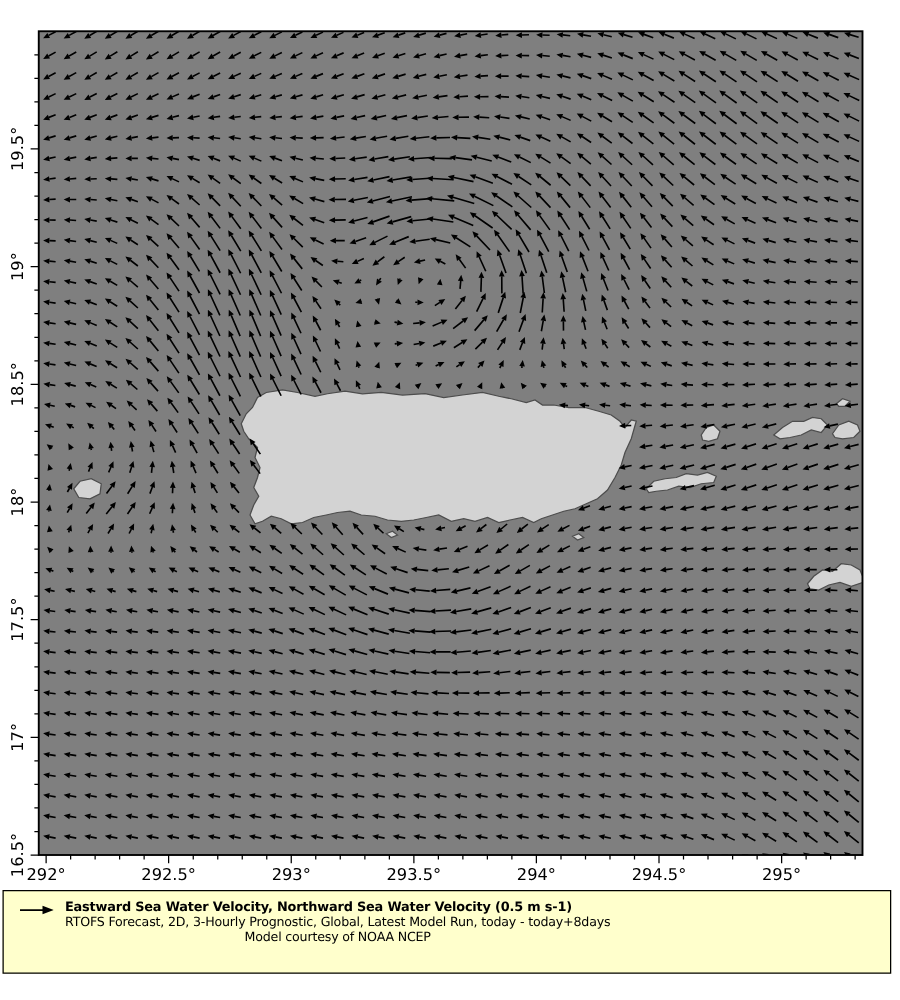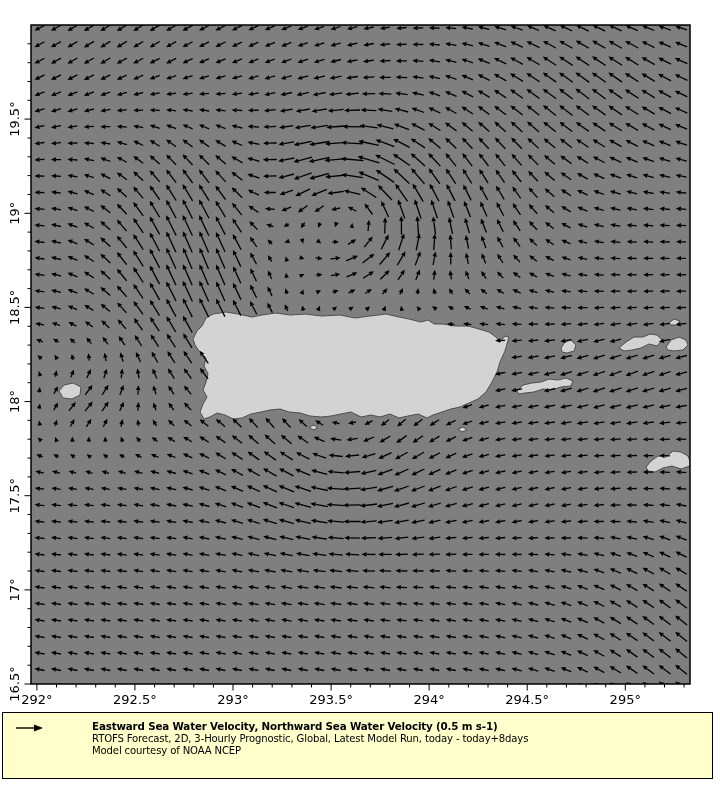--- a/index.html
+++ b/index.html
@@ -2,25 +2,25 @@
 <html><head>
 <meta charset="utf-8">
 <style>
   html,body{margin:0;padding:0;background:#ffffff;}
   .page{position:relative;width:720px;height:800px;background:#ffffff;
         font-family:"DejaVu Sans","Liberation Sans",sans-serif;overflow:hidden;}
   #map-svg{position:absolute;left:0;top:0;}
   #map-svg text{font-family:"DejaVu Sans","Liberation Sans",sans-serif;fill:#000;}
   .legend{position:absolute;left:2px;top:712px;width:711px;height:67px;
           box-sizing:border-box;border:1.6px solid #000;background:#ffffcc;
-          display:flex;align-items:flex-start;padding:7px 6px 0 12px;gap:40px;}
+          display:flex;align-items:flex-start;padding:7px 6px 0 12px;}
   .legend-arrow{flex:0 0 auto;margin-top:3px;}
   .legend-text{margin-left:9px;color:#000;}
   .legend-title{font-size:10.3px;font-weight:bold;line-height:12.8px;letter-spacing:-0.15px;}
-  .legend-line{font-size:10.1px;line-height:12.4px;letter-spacing:-0.15px;}
+  .legend-line{font-size:10.1px;line-height:12.4px;letter-spacing:-0.15px;text-align:center;}
 </style>
 </head>
 <body>
 
 <div class="page">
   <svg id="map-svg" width="720" height="712" viewBox="0 0 720 712">
       <defs>
         <clipPath id="plotclip">
           <rect x="31" y="25" width="659" height="659"></rect>
         </clipPath>

